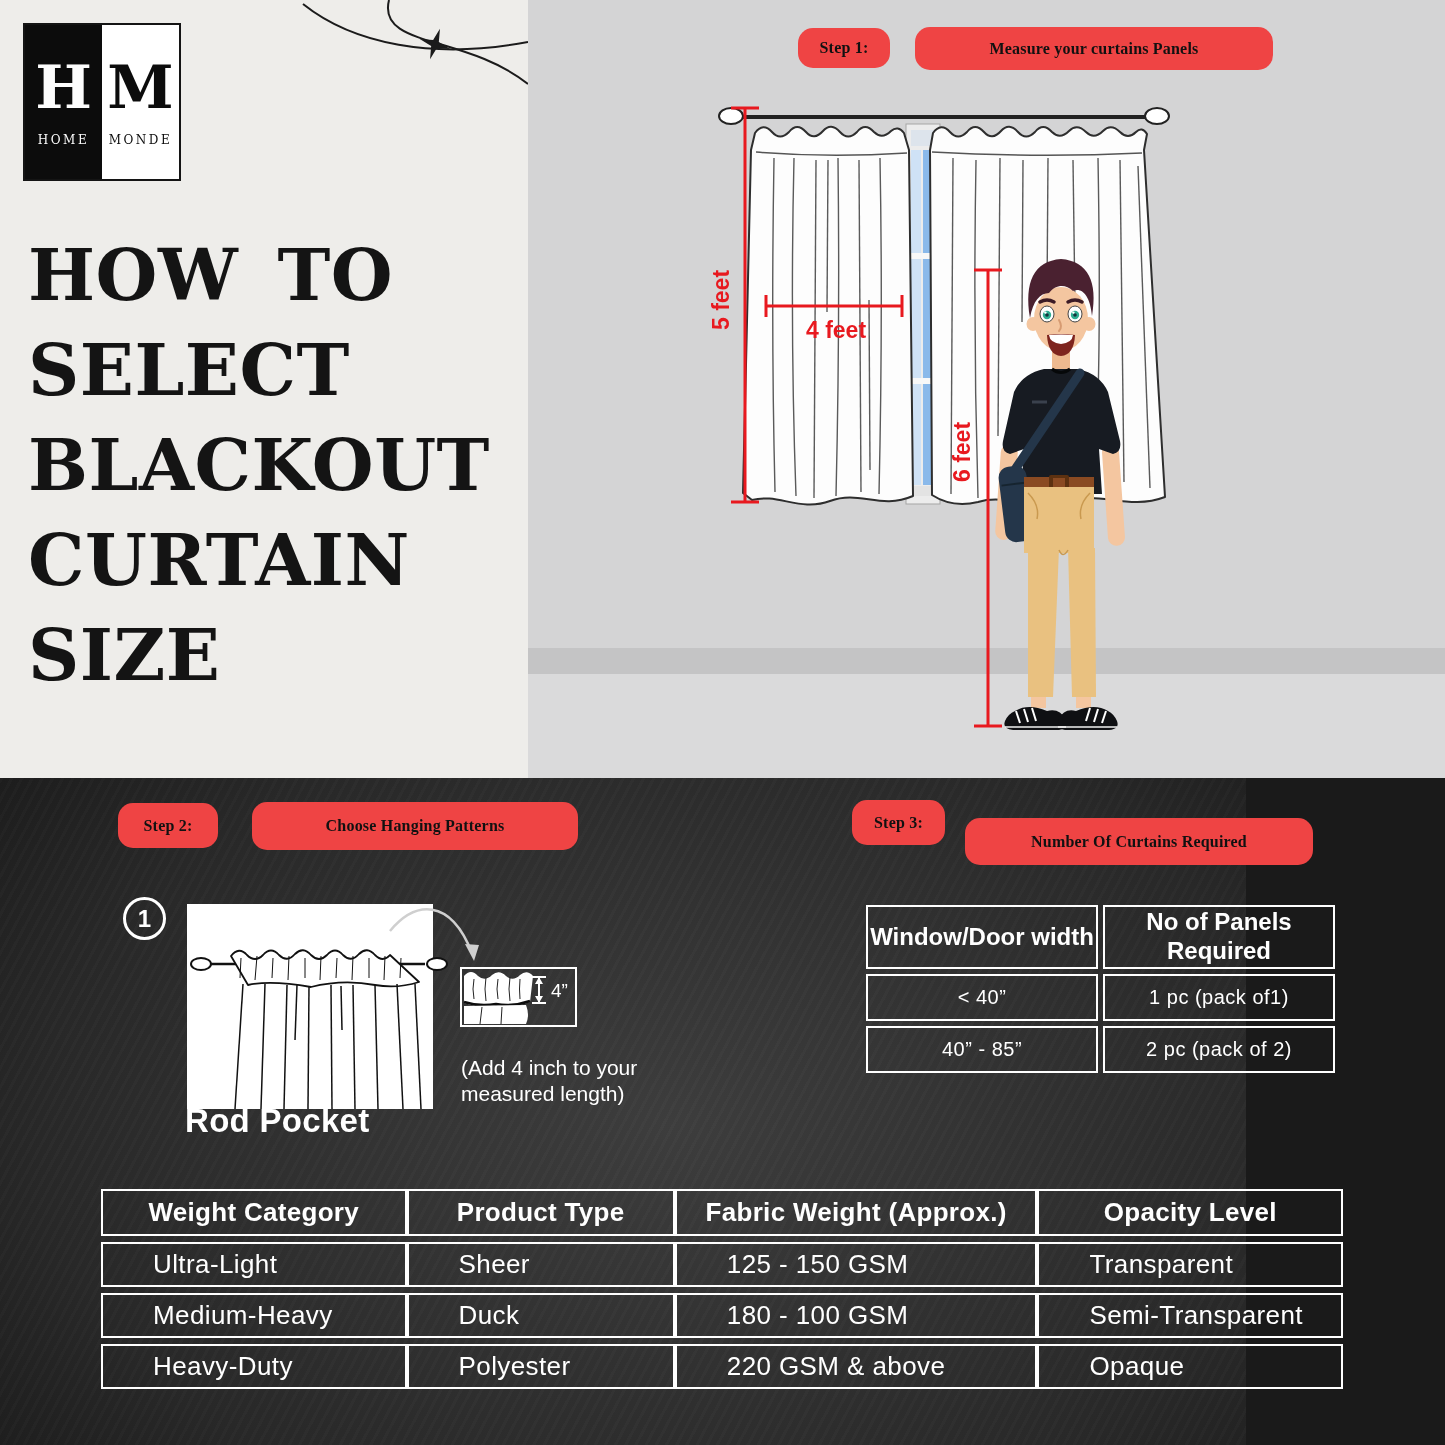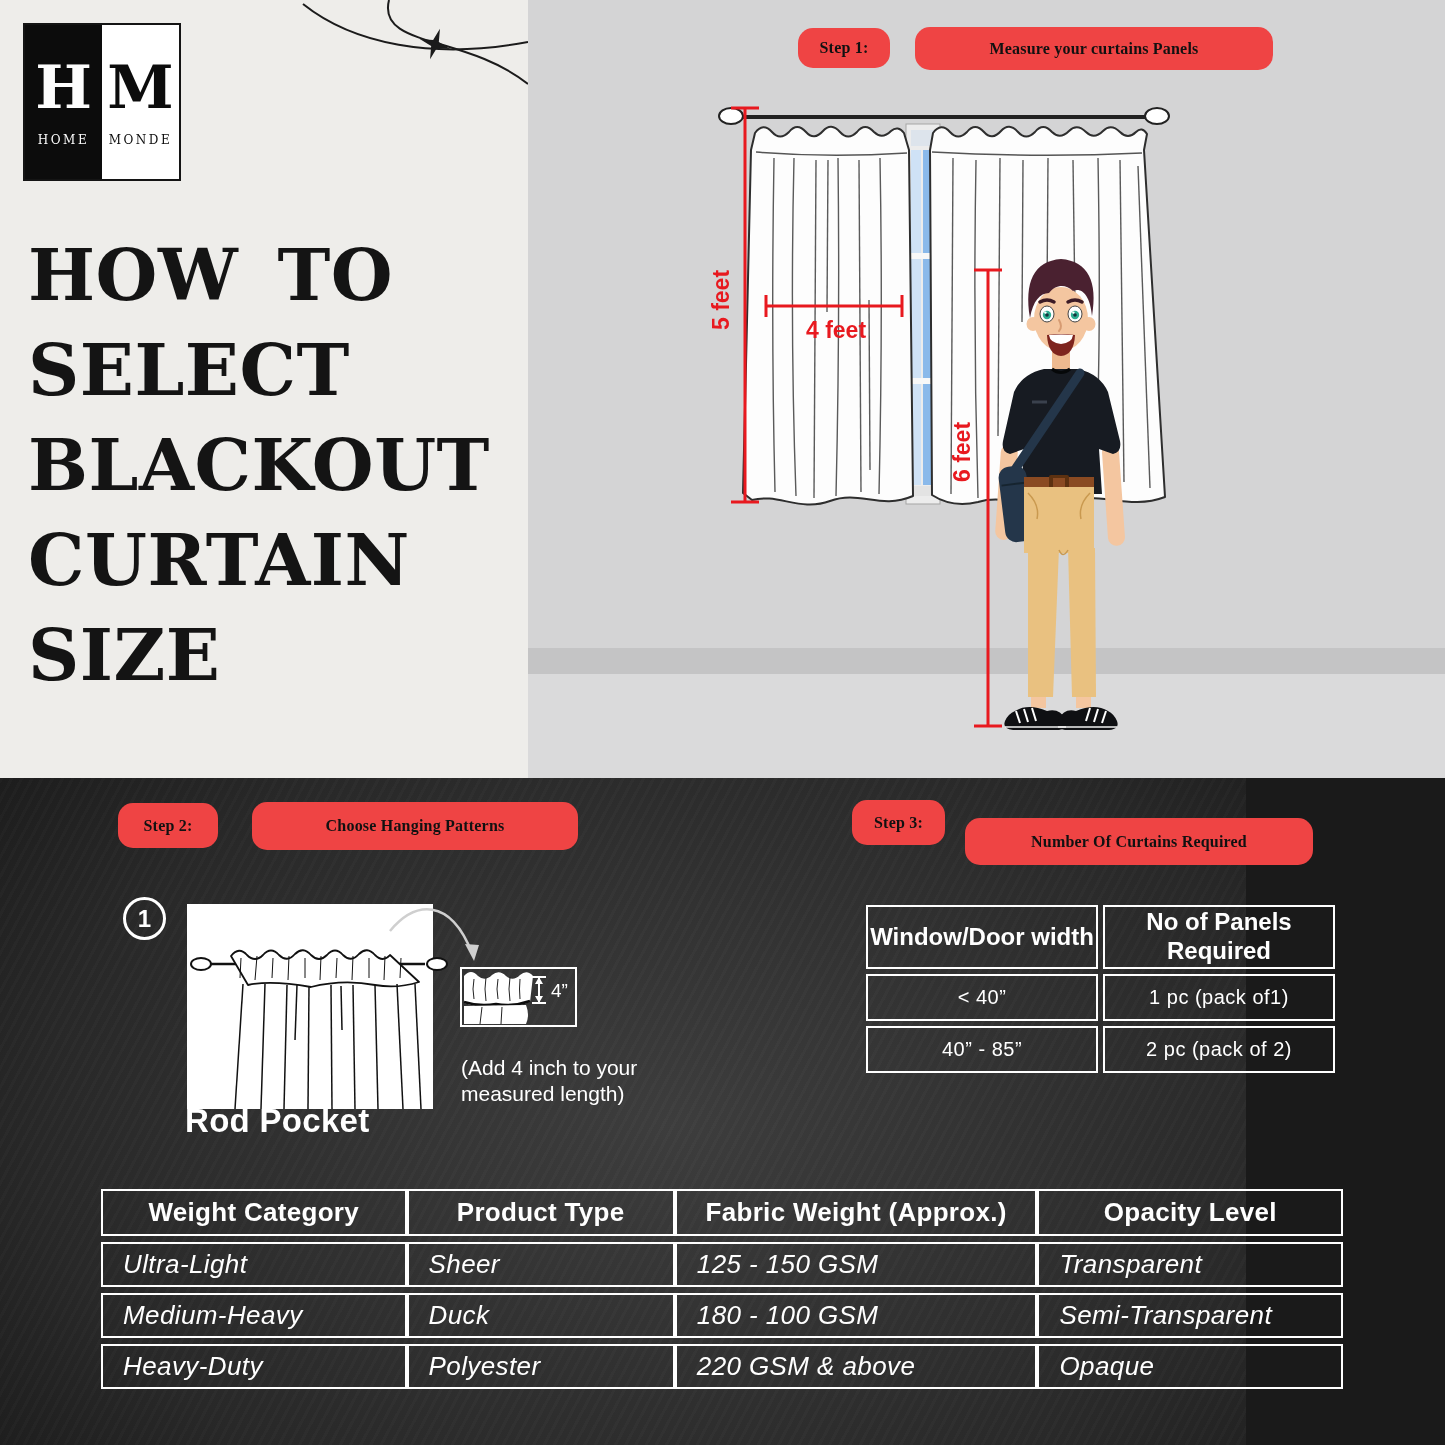--- a/index.html
+++ b/index.html
@@ -42,21 +42,21 @@
   
   table{border-collapse:separate;table-layout:fixed;color:#fff;}
   td{vertical-align:middle;box-sizing:border-box;}
   .panels{position:absolute;left:861px;top:122px;width:479px;border-spacing:5px;}
   .panels td{border:2.5px solid #fff;text-align:center;}
   .panels .hdr{height:64px;font-weight:700;font-size:24px;line-height:1.2;}
   .panels .val{height:47px;font-size:20px;font-weight:400;letter-spacing:.5px;}
   .fabric{position:absolute;left:101px;top:405px;width:1242px;border-spacing:0 6px;}
   .fabric td{border:2.5px solid #fff;}
   .fabric .hdr{height:47px;font-weight:700;font-size:26px;text-align:center;letter-spacing:.3px;}
-  .fabric .val{height:45px;font-size:26px;font-weight:400;text-align:left;padding-left:20px;letter-spacing:.4px;font-style:italic;}
+  .fabric .val{height:45px;font-size:26px;font-weight:400;text-align:left;padding-left:50px;letter-spacing:.4px;}
 </style>
 </head>
 <body>
 
 <div class="page">
 
   <div class="panel-left">
     <div class="logo">
       <div class="logo-half logo-left">
         <div class="logo-letter">H</div>

